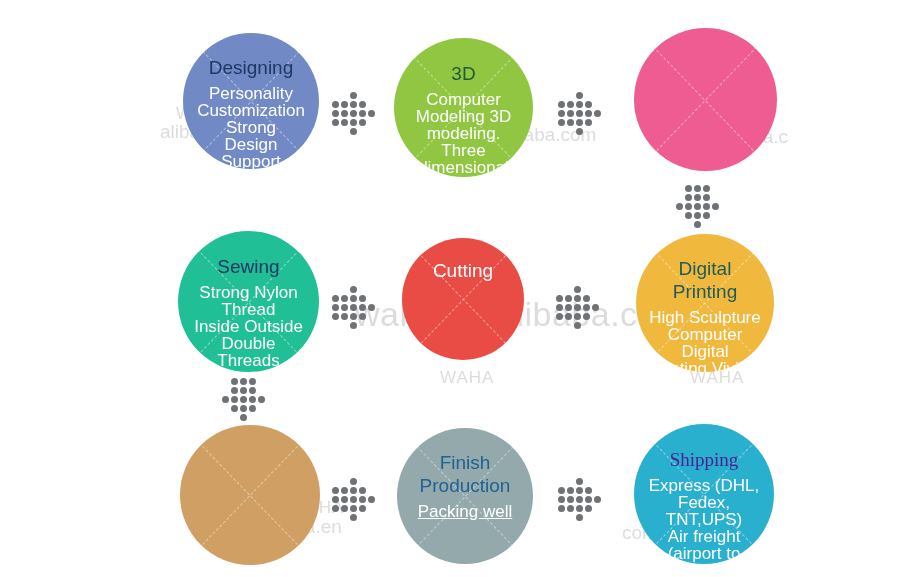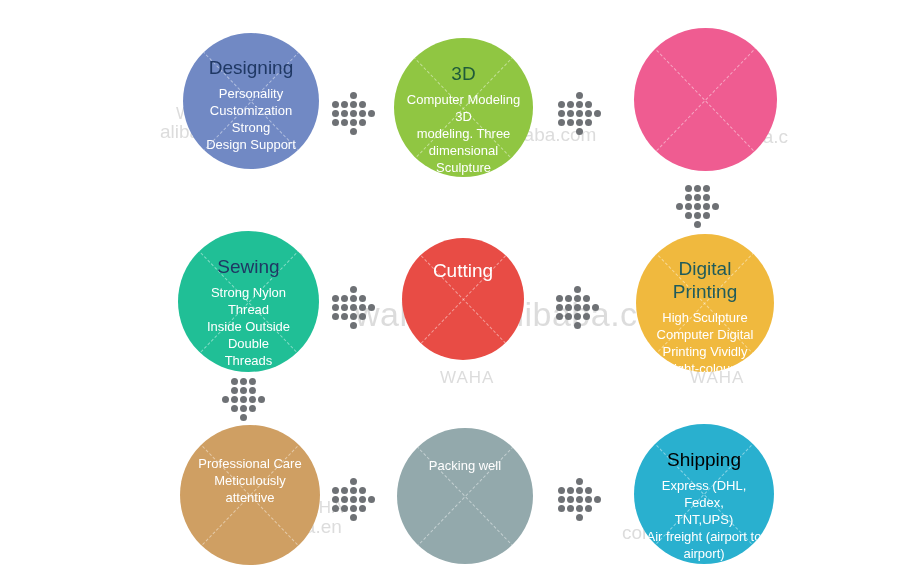--- a/index.html
+++ b/index.html
@@ -49,21 +49,21 @@
     text-align: center;
     overflow: hidden;
   }
   .node .title {
     font-size: 19px;
     line-height: 23px;
     font-weight: 400;
     white-space: pre-line;
   }
   .node .desc {
-    font-size: 13px;
+    font-size: 17px;
     line-height: 17px;
     color: #ffffff;
     white-space: pre-line;
     margin-top: 6px;
     padding: 0 12px;
   }
 
   
   .node .xline {
     position: absolute;
@@ -287,32 +287,32 @@
         <div class="title" style="color: rgb(31, 91, 91); position: relative;">Digital
 Printing</div>
         <div class="desc" style="position: relative;">High Sculpture
 Computer Digital
 Printing Vividly
 Bright-coloured</div>
       </div>
       <div class="node" style="left: 180px; top: 425px; width: 140px; height: 140px; background: rgb(207, 159, 99); padding-top: 24px;">
         <span class="xline a"></span>
         <span class="xline b"></span>
-        <div class="desc" style="position: relative;">Professional Care
-Meticulously attentive</div>
       </div>
       <div class="node" style="left: 397px; top: 428px; width: 136px; height: 136px; background: rgb(147, 169, 172); padding-top: 23px;">
         <span class="xline a"></span>
         <span class="xline b"></span>
-        <div class="desc" style="position: relative;">Packing well</div>
+        <div class="title" style="color: rgb(31, 99, 146); position: relative;">Finish
+Production</div>
+        <div class="desc" style="position: relative; text-decoration: underline;">Packing well</div>
       </div>
       <div class="node" style="left: 634px; top: 424px; width: 140px; height: 140px; background: rgb(41, 176, 207); padding-top: 24px;">
         <span class="xline a"></span>
         <span class="xline b"></span>
-        <div class="title" style="color: #000000; position: relative;">Shipping</div>
+        <div class="title" style="color: #4c1d95; position: relative; font-family: Liberation Serif, serif;">Shipping</div>
         <div class="desc" style="position: relative;">Express (DHL, Fedex,
 TNT,UPS)
 Air freight (airport to
 airport)
 Sea Shipping</div>
       </div>
     </div>
 </div>
 
 </body></html>

